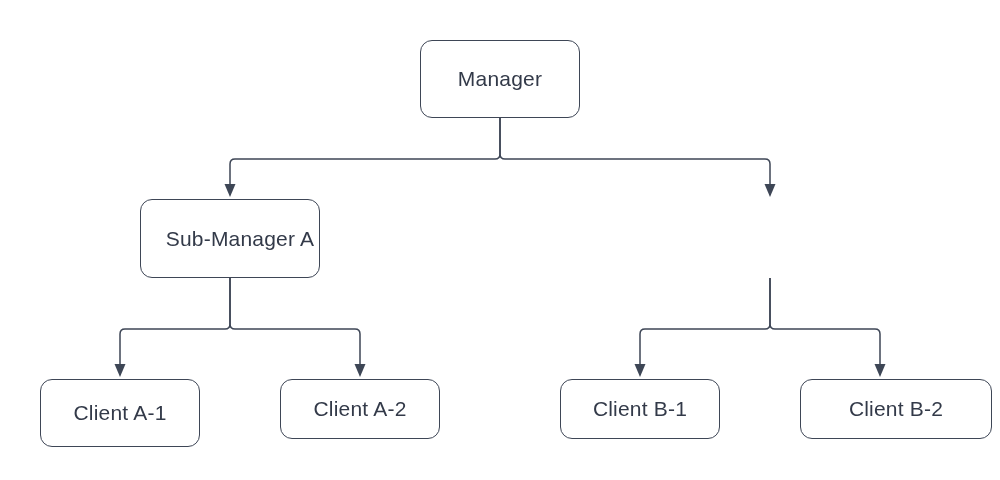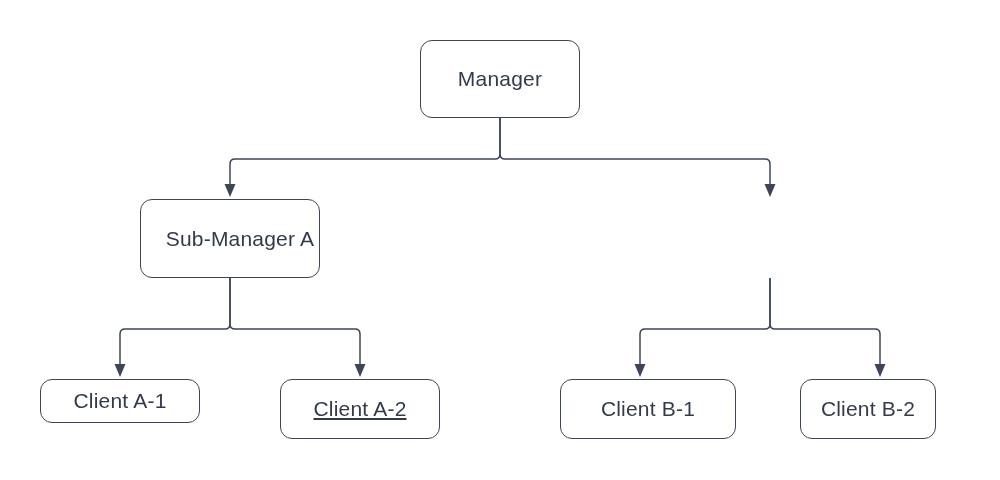--- a/index.html
+++ b/index.html
@@ -51,26 +51,26 @@
       <path d="M 770 278 L 770 324 Q 770 329 775 329 L 875 329 Q 880 329 880 334 L 880 364" fill="none" stroke="#3e4656" stroke-width="1.5"></path>
       <polygon points="874.5,364 885.5,364 880,377" fill="#3e4656"></polygon>
     </svg>
   <div class="node-layer">
       <div class="node" style="left: 420px; top: 40px; width: 160px; height: 78px; border-color: rgb(62, 70, 86); background: rgb(255, 255, 255); color: rgb(51, 58, 73);">
         <span>Manager</span>
       </div>
       <div class="node" style="left: 140px; top: 199px; width: 180px; height: 79px; border-color: rgb(62, 70, 86); background: rgb(255, 255, 255); color: rgb(51, 58, 73); padding-left: 20px;">
         <span>Sub-Manager A</span>
       </div>
-      <div class="node" style="left: 40px; top: 379px; width: 160px; height: 44px; border-color: rgb(62, 70, 86); background: rgb(255, 255, 255); color: rgb(51, 58, 73);">
+      <div class="node" style="left: 40px; top: 379px; width: 160px; height: 68px; border-color: rgb(62, 70, 86); background: rgb(255, 255, 255); color: rgb(51, 58, 73);">
         <span>Client A-1</span>
       </div>
-      <div class="node" style="left: 280px; top: 379px; width: 160px; height: 60px; border-color: rgb(62, 70, 86); background: rgb(255, 255, 255); color: rgb(51, 58, 73); text-decoration: underline;">
+      <div class="node" style="left: 280px; top: 379px; width: 160px; height: 60px; border-color: rgb(62, 70, 86); background: rgb(255, 255, 255); color: rgb(51, 58, 73);">
         <span>Client A-2</span>
       </div>
-      <div class="node" style="left: 560px; top: 379px; width: 176px; height: 60px; border-color: rgb(62, 70, 86); background: rgb(255, 255, 255); color: rgb(51, 58, 73);">
+      <div class="node" style="left: 560px; top: 379px; width: 160px; height: 60px; border-color: rgb(62, 70, 86); background: rgb(255, 255, 255); color: rgb(51, 58, 73);">
         <span>Client B-1</span>
       </div>
-      <div class="node" style="left: 800px; top: 379px; width: 136px; height: 60px; border-color: rgb(62, 70, 86); background: rgb(255, 255, 255); color: rgb(51, 58, 73);">
+      <div class="node" style="left: 800px; top: 379px; width: 192px; height: 60px; border-color: rgb(62, 70, 86); background: rgb(255, 255, 255); color: rgb(51, 58, 73);">
         <span>Client B-2</span>
       </div>
     </div>
 </div>
 
 </body></html>

